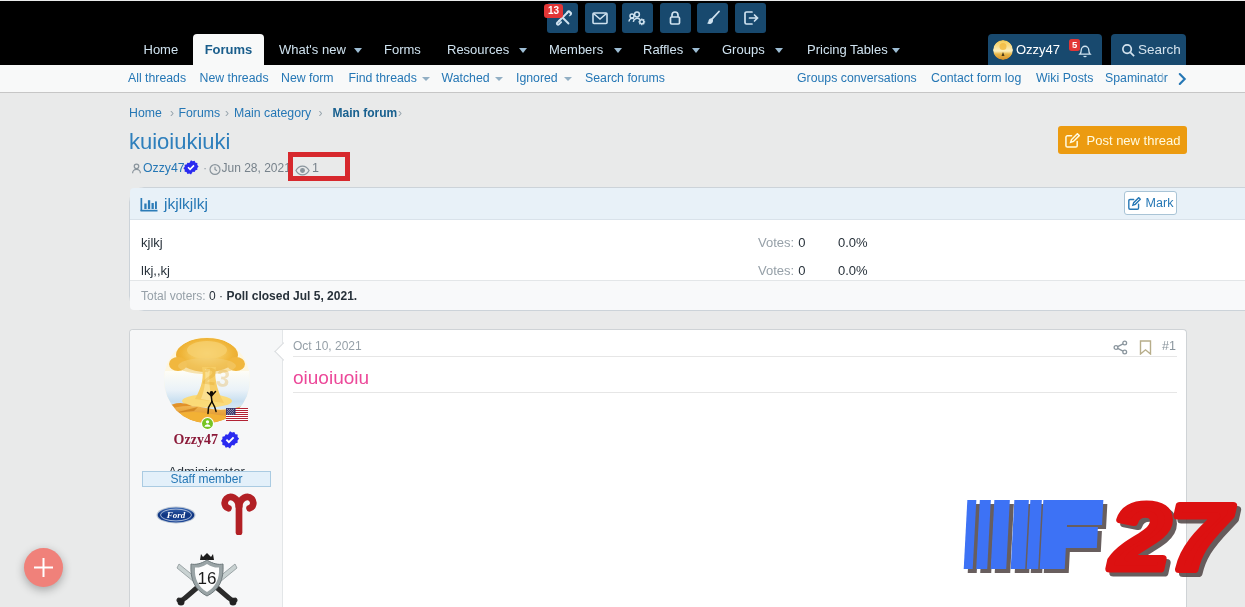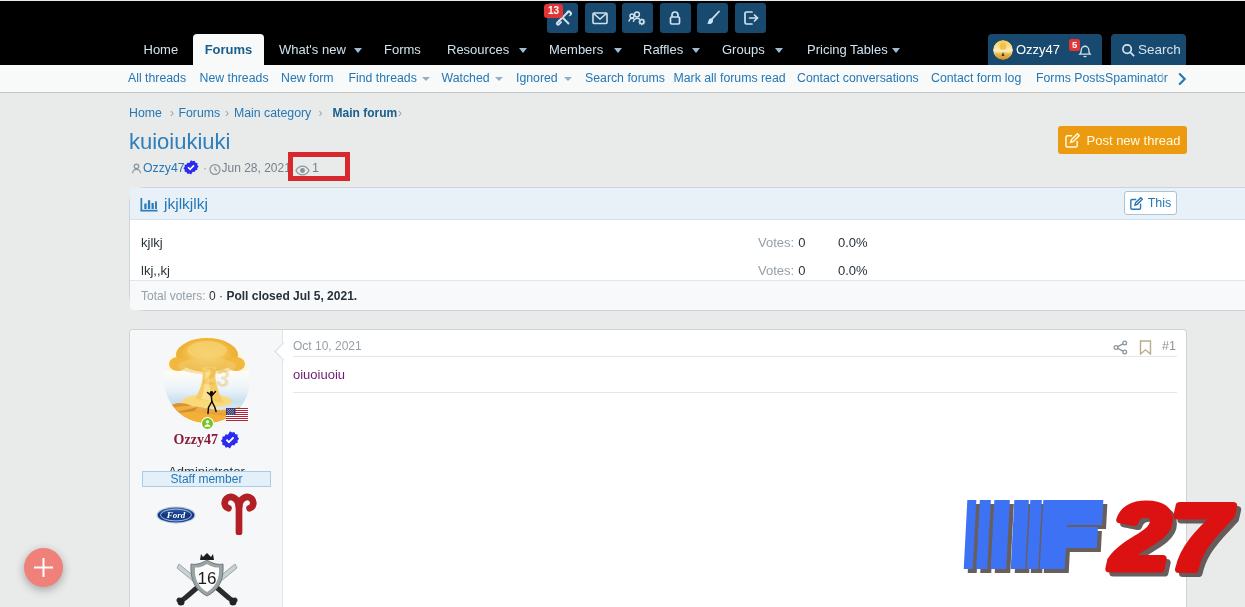--- a/index.html
+++ b/index.html
@@ -30,21 +30,21 @@
 .prow .votes b{color:#27313a;font-weight:400;margin-left:4px}
 .prow .pct{position:absolute;left:708px}
 #pollfoot{position:absolute;left:0;bottom:0;width:100%;height:30px;background:#f8f9fa;border-top:1px solid #e3e6e8;border-radius:0 0 4px 4px;display:flex;align-items:center;padding:0 11px;font-size:12px;color:#96a0a8}
 #msg{position:absolute;left:129px;top:329px;width:1058px;height:278px;background:#fff;border:1px solid #cfd3d6;border-radius:4px 4px 0 0;border-bottom:none}
 #side{position:absolute;left:0;top:0;width:153px;height:277px;background:#f6f7f8;border-right:1px solid #e3e6e8;border-radius:4px 0 0 0}
 #mcontent{position:absolute;left:154px;top:0;width:902px;height:277px}
 #mdate{position:absolute;left:9px;top:9px;font-size:12px;color:#96a0a8}
 #mhdrline{position:absolute;left:9px;top:26px;width:884px;border-top:1px solid #e6e6e6}
 .micons{position:absolute;top:9px;color:#8a959d;font-size:12.5px}
 #arrow{position:absolute;left:-7px;top:15px;width:13px;height:13px;background:#fff;border-left:1px solid #d8dbde;border-bottom:1px solid #d8dbde;transform:rotate(45deg)}
-#mbody{position:absolute;left:9px;top:37px;font-size:13px;color:#701a75}
+#mbody{position:absolute;left:9px;top:37px;font-size:19px;color:#ec4899}
 #msigline{position:absolute;left:9px;top:62px;width:884px;border-top:1px solid #e6e6e6}
 #msig{position:absolute;left:9px;top:68px;font-size:12.8px;color:#96a0a8;line-height:15.2px}
 #msig a{color:#2577b5;text-decoration:none;font-size:13px}
 #uname{position:absolute;left:0;top:101px;width:153px;text-align:center;font-family:"Liberation Serif",serif;font-weight:bold;font-size:14px;color:#8b1a39}
 #utitle{position:absolute;left:0;top:134px;width:153px;text-align:center;font-size:13px;color:#27313a}
 #staff{position:absolute;left:12px;top:141px;width:129px;height:16px;background:#e3f0fa;border:1px solid #aacbe2;font-size:12px;color:#2577b5;display:flex;align-items:center;justify-content:center}
 #fab{position:absolute;left:24px;top:548px;width:39px;height:39px;border-radius:50%;background:#f0817a;box-shadow:0 3px 10px rgba(0,0,0,.3);display:flex;align-items:center;justify-content:center}
 #logo{position:absolute;left:963px;top:495px;width:282px;height:95px}
 </style></head>
 <body>
@@ -143,24 +143,23 @@
   <span class="sn" style="left:128px">All threads</span>
   <span class="sn" style="left:199.5px">New threads</span>
   <span class="sn" style="left:281px">New form</span>
   <span class="sn" style="left:348.5px">Find threads</span>
     <span class="arr2" style="left:421.5px"></span>
   <span class="sn" style="left:441.5px">Watched</span>
     <span class="arr2" style="left:494.5px"></span>
   <span class="sn" style="left:516px">Ignored</span>
     <span class="arr2" style="left:563.5px"></span>
   <span class="sn" style="left:585px">Search forums</span>
-  <span class="sn" style="left:673.5px">Mark all forums read</span>
-  <span class="sn" style="left:797px">Contact conversations</span>
+  <span class="sn" style="left:797px">Groups conversations</span>
   <span class="sn" style="left:931px">Contact form log</span>
-  <span class="sn" style="left:1036px">Forms Posts</span>
+  <span class="sn" style="left:1036px">Wiki Posts</span>
   <span class="sn" style="left:1105px">Spaminator</span>
   <span class="sn" style="left:1161px;color:#a9c3d6">l</span>
   <svg width="16" height="16" viewBox="0 0 18 18" fill="none" stroke="#2577b5" stroke-width="2.4" stroke-linecap="round" style="position:absolute;left:1174px;top:6px">
       <path d="M6.5 3.5 L12 9 L6.5 14.5"></path>
     </svg>
 </div>
 <span class="bc" style="left:129px">Home</span>
 <span class="bc bsep" style="left:170px">›</span>
 <span class="bc" style="left:178.5px">Forums</span>
 <span class="bc bsep" style="left:225px">›</span>
@@ -207,21 +206,21 @@
         <rect x="11.5" y="5" width="2.3" height="6"></rect>
         <rect x="15" y="3.4" width="1.9" height="7.6"></rect>
       </svg>
     <span>jkjlkjlkj</span>
   </div>
   <div id="editbtn">
     <svg width="13" height="13" viewBox="0 0 16 16" fill="none" stroke="#2577b5" stroke-width="1.7" stroke-linecap="round">
         <path d="M13 9 v4.5 a1.5 1.5 0 0 1-1.5 1.5 h-9 A1.5 1.5 0 0 1 1 13.5 v-9 A1.5 1.5 0 0 1 2.5 3 H7"></path>
         <path d="M6 10 l1-3 6.2-6.2 2 2 L9 9z"></path>
       </svg>
-    <span>This</span>
+    <span>Mark</span>
   </div>
   <div class="prow" style="margin-top:8px">
       <span class="opt">kjlkj</span>
       <span class="votes">Votes:<b>0</b></span>
       <span class="pct">0.0%</span>
     </div>
   <div class="prow">
       <span class="opt">lkj,,kj</span>
       <span class="votes">Votes:<b>0</b></span>
       <span class="pct">0.0%</span>

